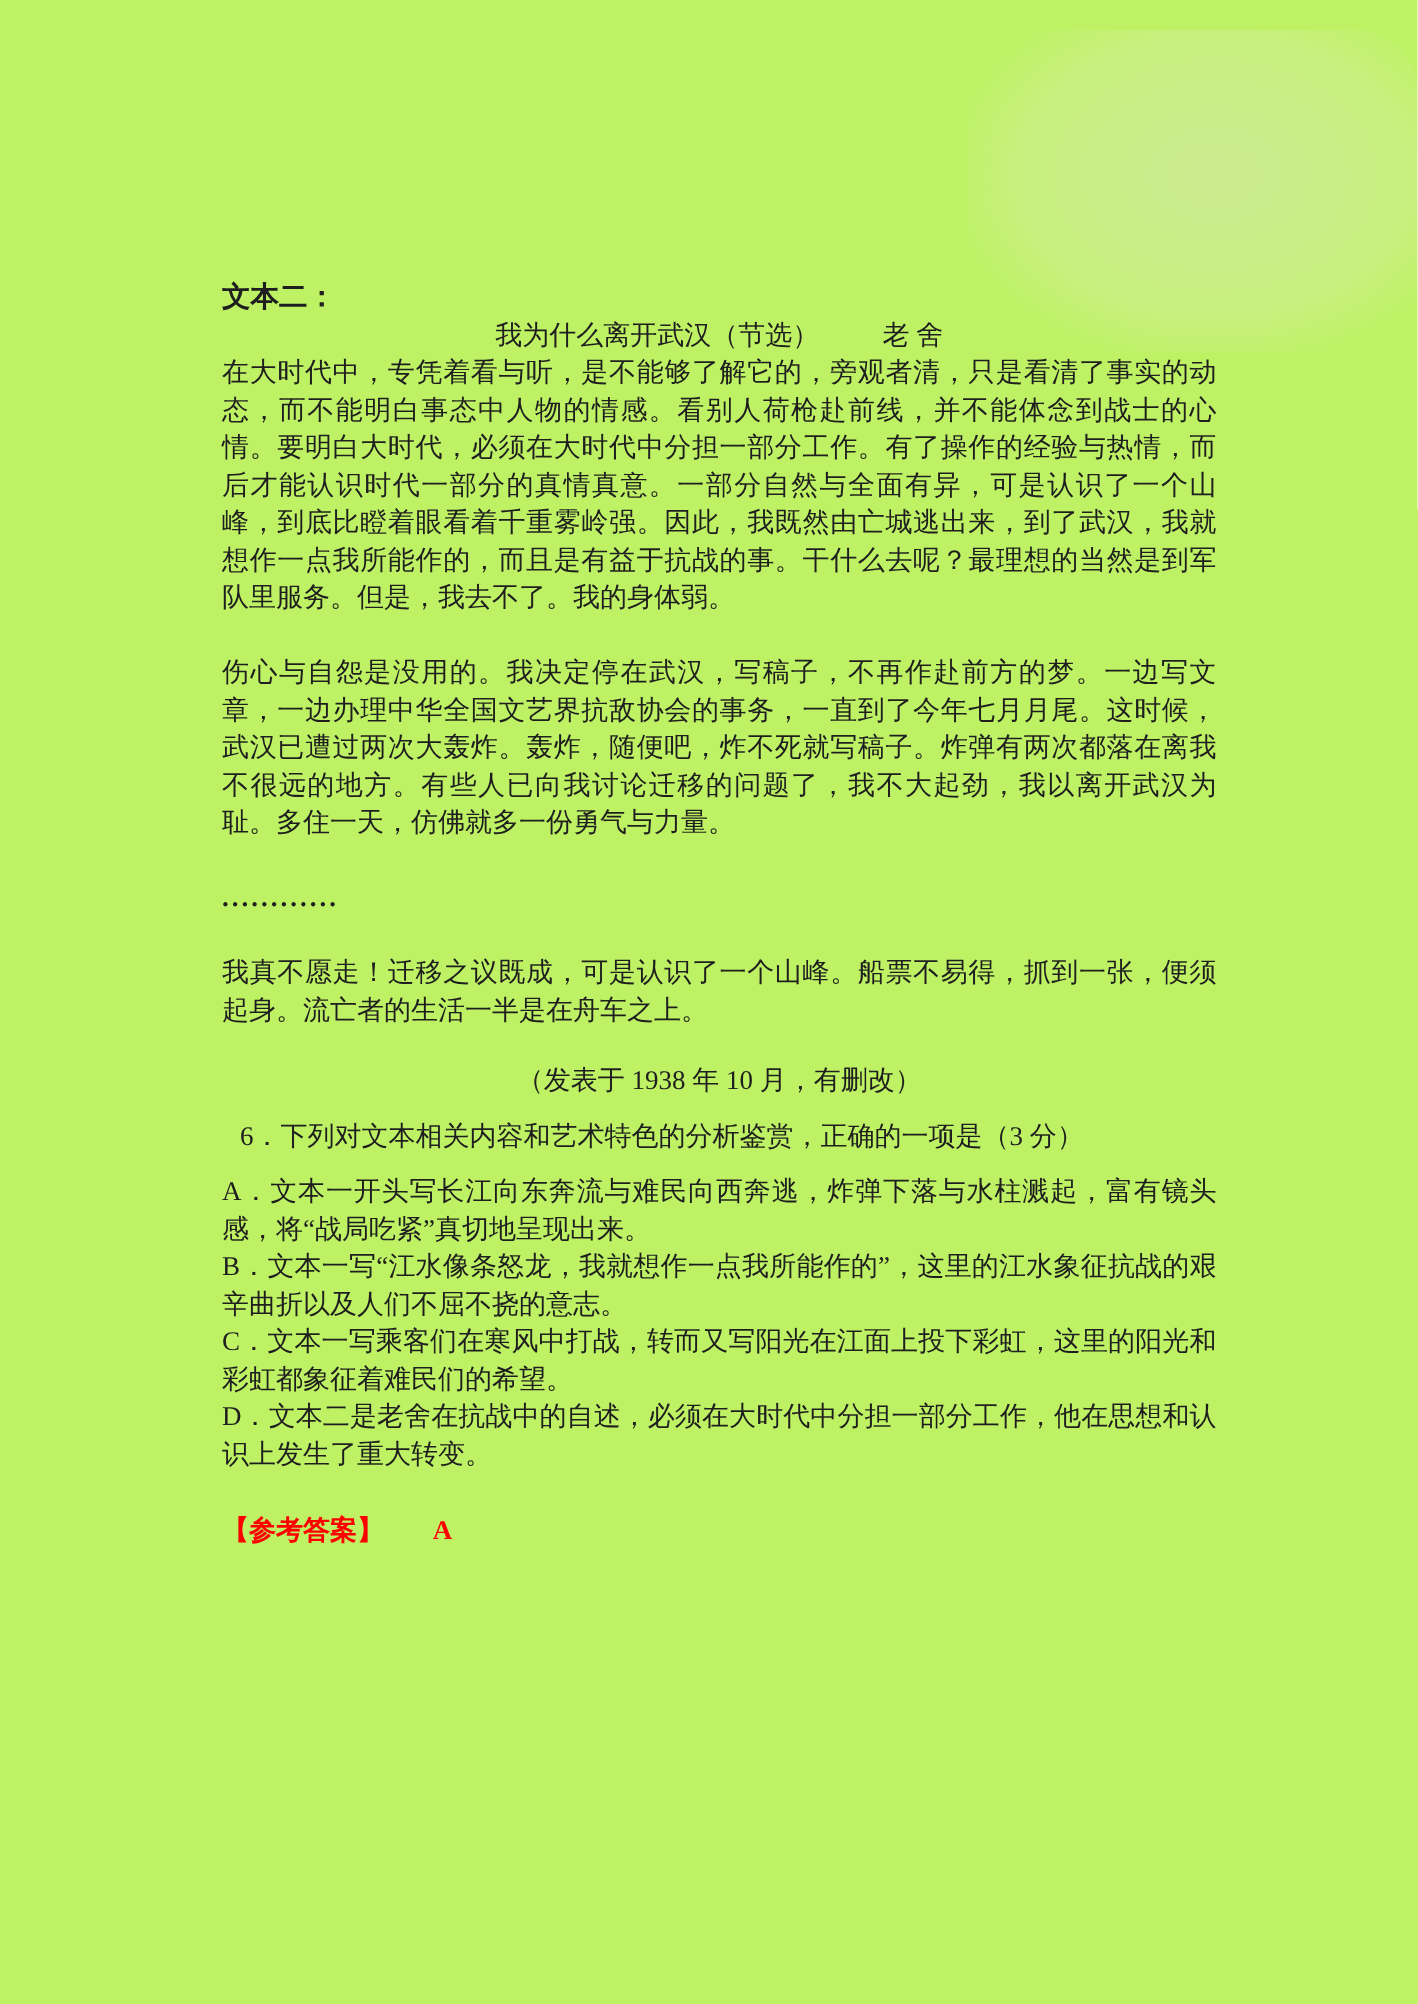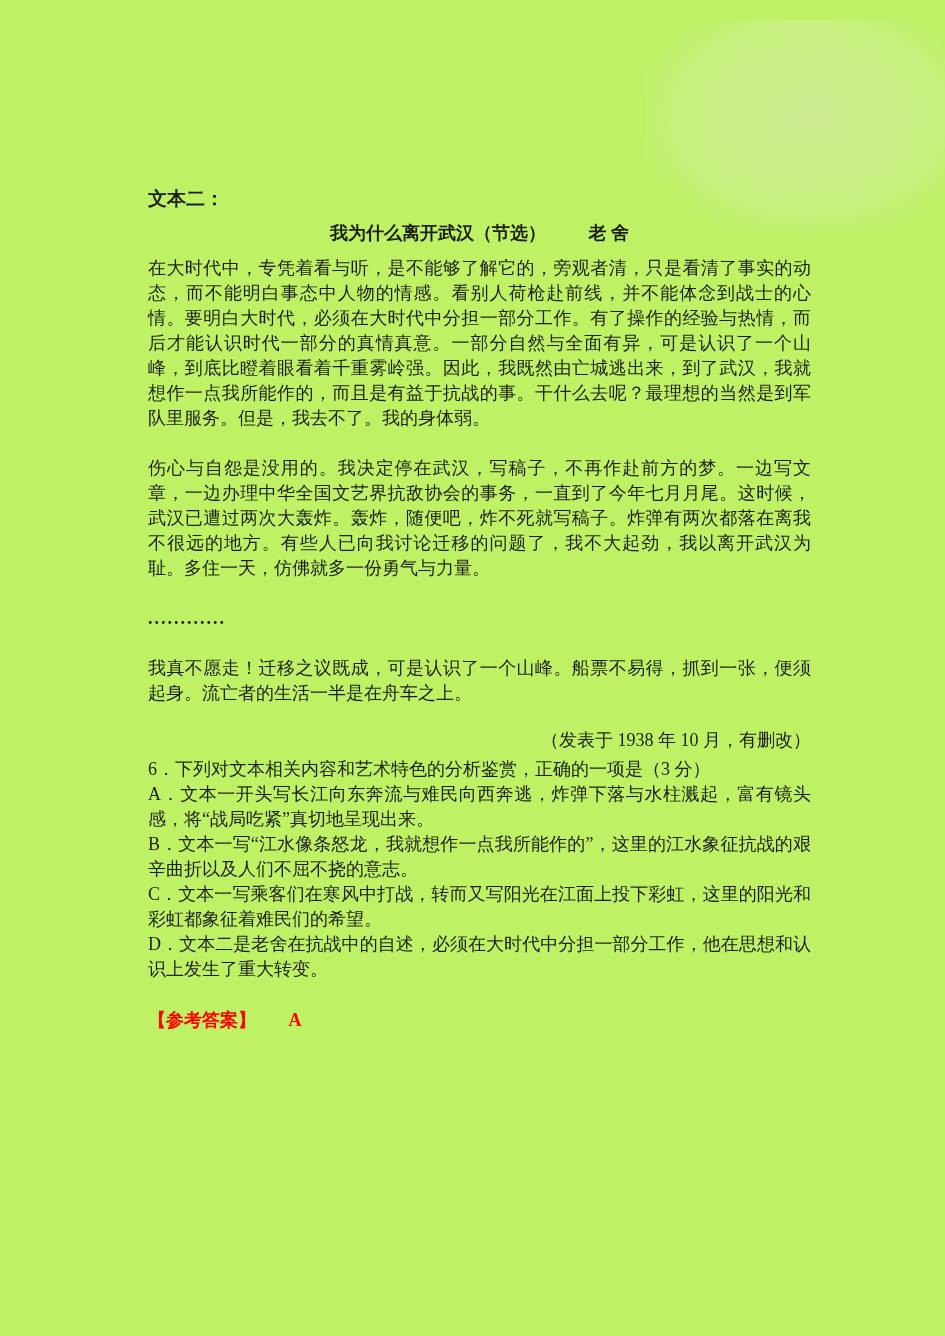--- a/index.html
+++ b/index.html
@@ -36,46 +36,45 @@
     text-align: justify;
   }
   .section-label {
     font-weight: bold;
     font-size: 19px;
     margin: 0;
     text-align: left;
   }
   .title-line {
     text-align: center;
-    margin: 10px;
-    font-weight: bold;
+    margin: 0;
   }
   .title-line .author {
     margin-left: 2.1em;
   }
   .para {
     margin: 0 0 25px 0;
   }
   .para.ellipsis-line {
     font-weight: bold;
     letter-spacing: 2px;
     text-align: left;
   }
   .para.last-para {
     margin-bottom: 0;
   }
   .attribution {
-    text-align: right;
+    text-align: center;
     margin: 22px 0 4px 0;
   }
   .note {
     margin: 0 0 20px 0;
   }
   .question-stem {
-    margin: 0;
+    margin: 12px;
     text-align: left;
   }
   .option {
     margin: 0;
   }
   .answer-line {
     margin: 26px 0 0 0;
     text-align: left;
   }
   .answer-label {

